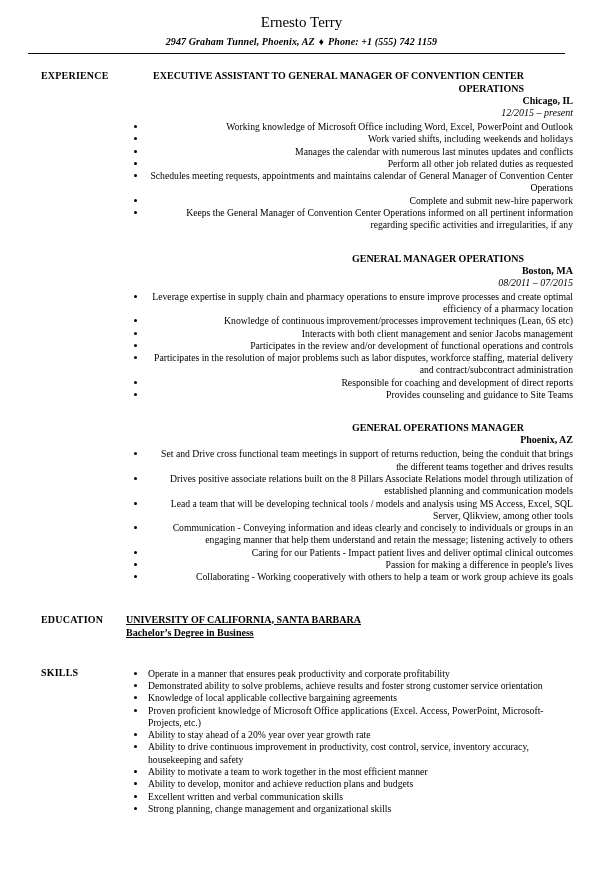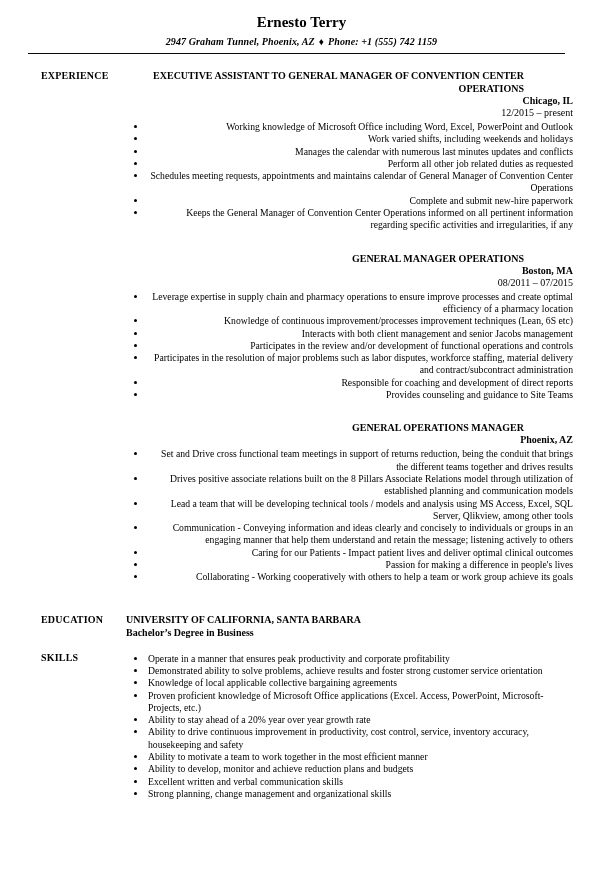--- a/index.html
+++ b/index.html
@@ -17,21 +17,21 @@
   .page {
     width: 603px;
     height: 869px;
     position: relative;
   }
   .name {
     padding-top: 13px;
     text-align: center;
     font-size: 15px;
     line-height: 19px;
-    font-weight: bold;
+    font-weight: normal;
   }
   .contact {
     margin-top: 4px;
     text-align: center;
     font-size: 10px;
     line-height: 12px;
     font-weight: bold;
     letter-spacing: 0.1px;
     font-style: italic;
   }
@@ -52,37 +52,38 @@
     grid-template-columns: 85px 1fr;
     row-gap: 8px;
   }
   .section-label {
     font-weight: bold;
     font-size: 10px;
     line-height: 13px;
     letter-spacing: 0.2px;
   }
   .exp-content { margin-bottom: 21px; text-align: right; }
-  .edu-content { margin-bottom: 4px; }
+  .edu-content { margin-bottom: 19px; text-decoration: underline; }
   .job { margin-bottom: 20px; }
   .job:last-child { margin-bottom: 0; }
   .job-title {
     font-weight: bold;
     font-size: 10px;
     line-height: 13px;
     max-width: 398px;
   }
   .job-location {
     font-weight: bold;
     font-size: 10px;
     line-height: 12px;
   }
   .job-dates {
     font-size: 10px;
     line-height: 12px;
+    font-style: italic;
   }
   ul.bullets {
     margin: 2px 0 0 0;
     padding: 0 0 0 21px;
     list-style-type: disc;
   }
   ul.bullets li {
     font-size: 9.7px;
     line-height: 12.3px;
     padding-left: 1px;

